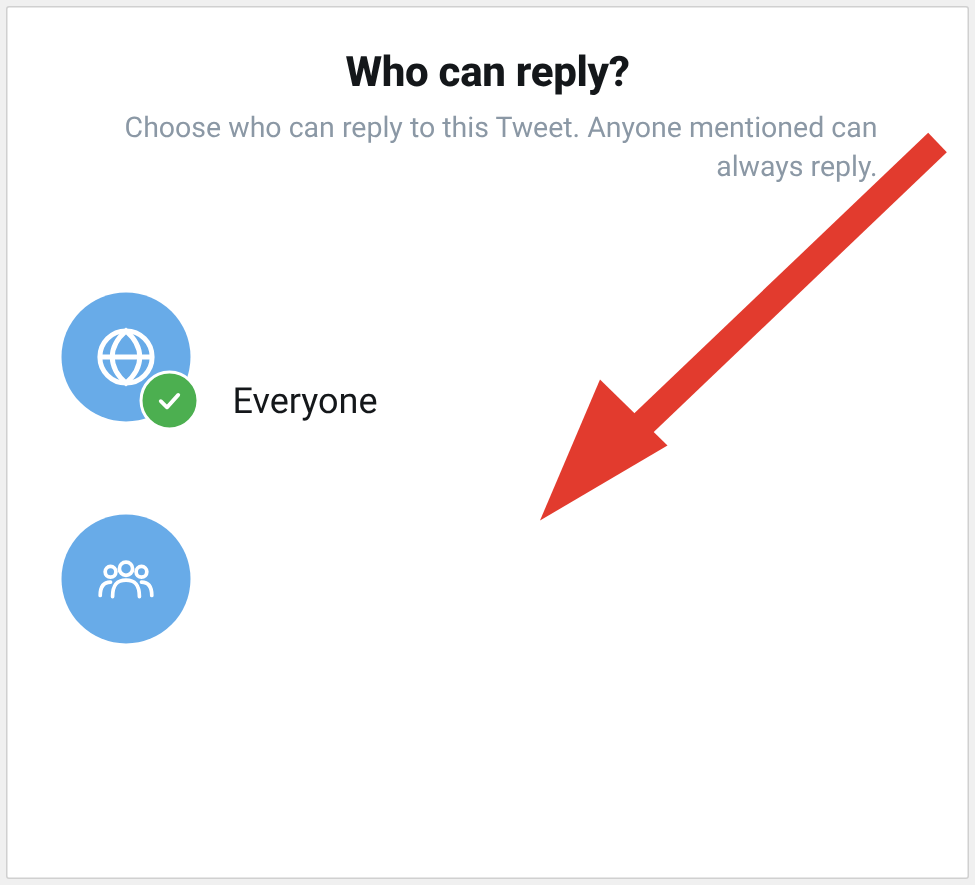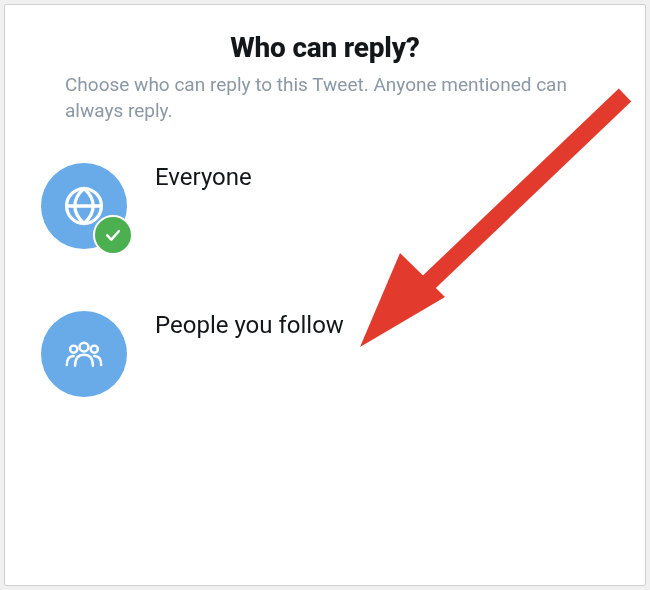--- a/index.html
+++ b/index.html
@@ -28,34 +28,34 @@
   }
   .title {
     text-align: center;
     font-weight: 800;
     color: #14171a;
     font-size: 28px;
     margin-top: 26px;
     letter-spacing: -0.2px;
   }
   .subtitle {
-    text-align: left;
+    text-align: right;
     color: #8b98a5;
     font-size: 19px;
     line-height: 1.35;
     margin: 8px auto 0 auto;
     max-width: 520px;
   }
   .options {
     margin-top: 40px;
     padding-left: 36px;
   }
   .option {
     display: flex;
-    align-items: flex-start;
+    align-items: flex-end;
     height: 118px;
     margin-bottom: 30px;
     cursor: pointer;
   }
   .option .icon-wrap {
     position: relative;
     width: 86px;
     height: 86px;
     flex: 0 0 86px;
   }
@@ -141,21 +141,20 @@
               <circle cx="23.5" cy="12.5" r="2.6" fill="none" stroke="#ffffff" stroke-width="1.8"></circle>
 
               <path d="M9.5 24.5 C9.5 19 11.5 16.5 16 16.5 C20.5 16.5 22.5 19 22.5 24.5" fill="none" stroke="#ffffff" stroke-width="1.8" stroke-linecap="round"></path>
 
               <path d="M3.5 24 C3.5 19.8 5 17.5 8.5 17.5" fill="none" stroke="#ffffff" stroke-width="1.8" stroke-linecap="round"></path>
 
               <path d="M28.5 24 C28.5 19.8 27 17.5 23.5 17.5" fill="none" stroke="#ffffff" stroke-width="1.8" stroke-linecap="round"></path>
             </svg>
           </div>
         </div>
-        <div class="option-label">People you follow</div>
       </div>
 
 
     </div>
 
     <svg class="annotation-arrow" style="left:320px; top:80px;" width="320" height="300" viewBox="0 0 320 300">
       <defs>
         <marker id="arrowhead" markerWidth="1" markerHeight="1" refX="0" refY="0" orient="auto">
         </marker>
       </defs>

